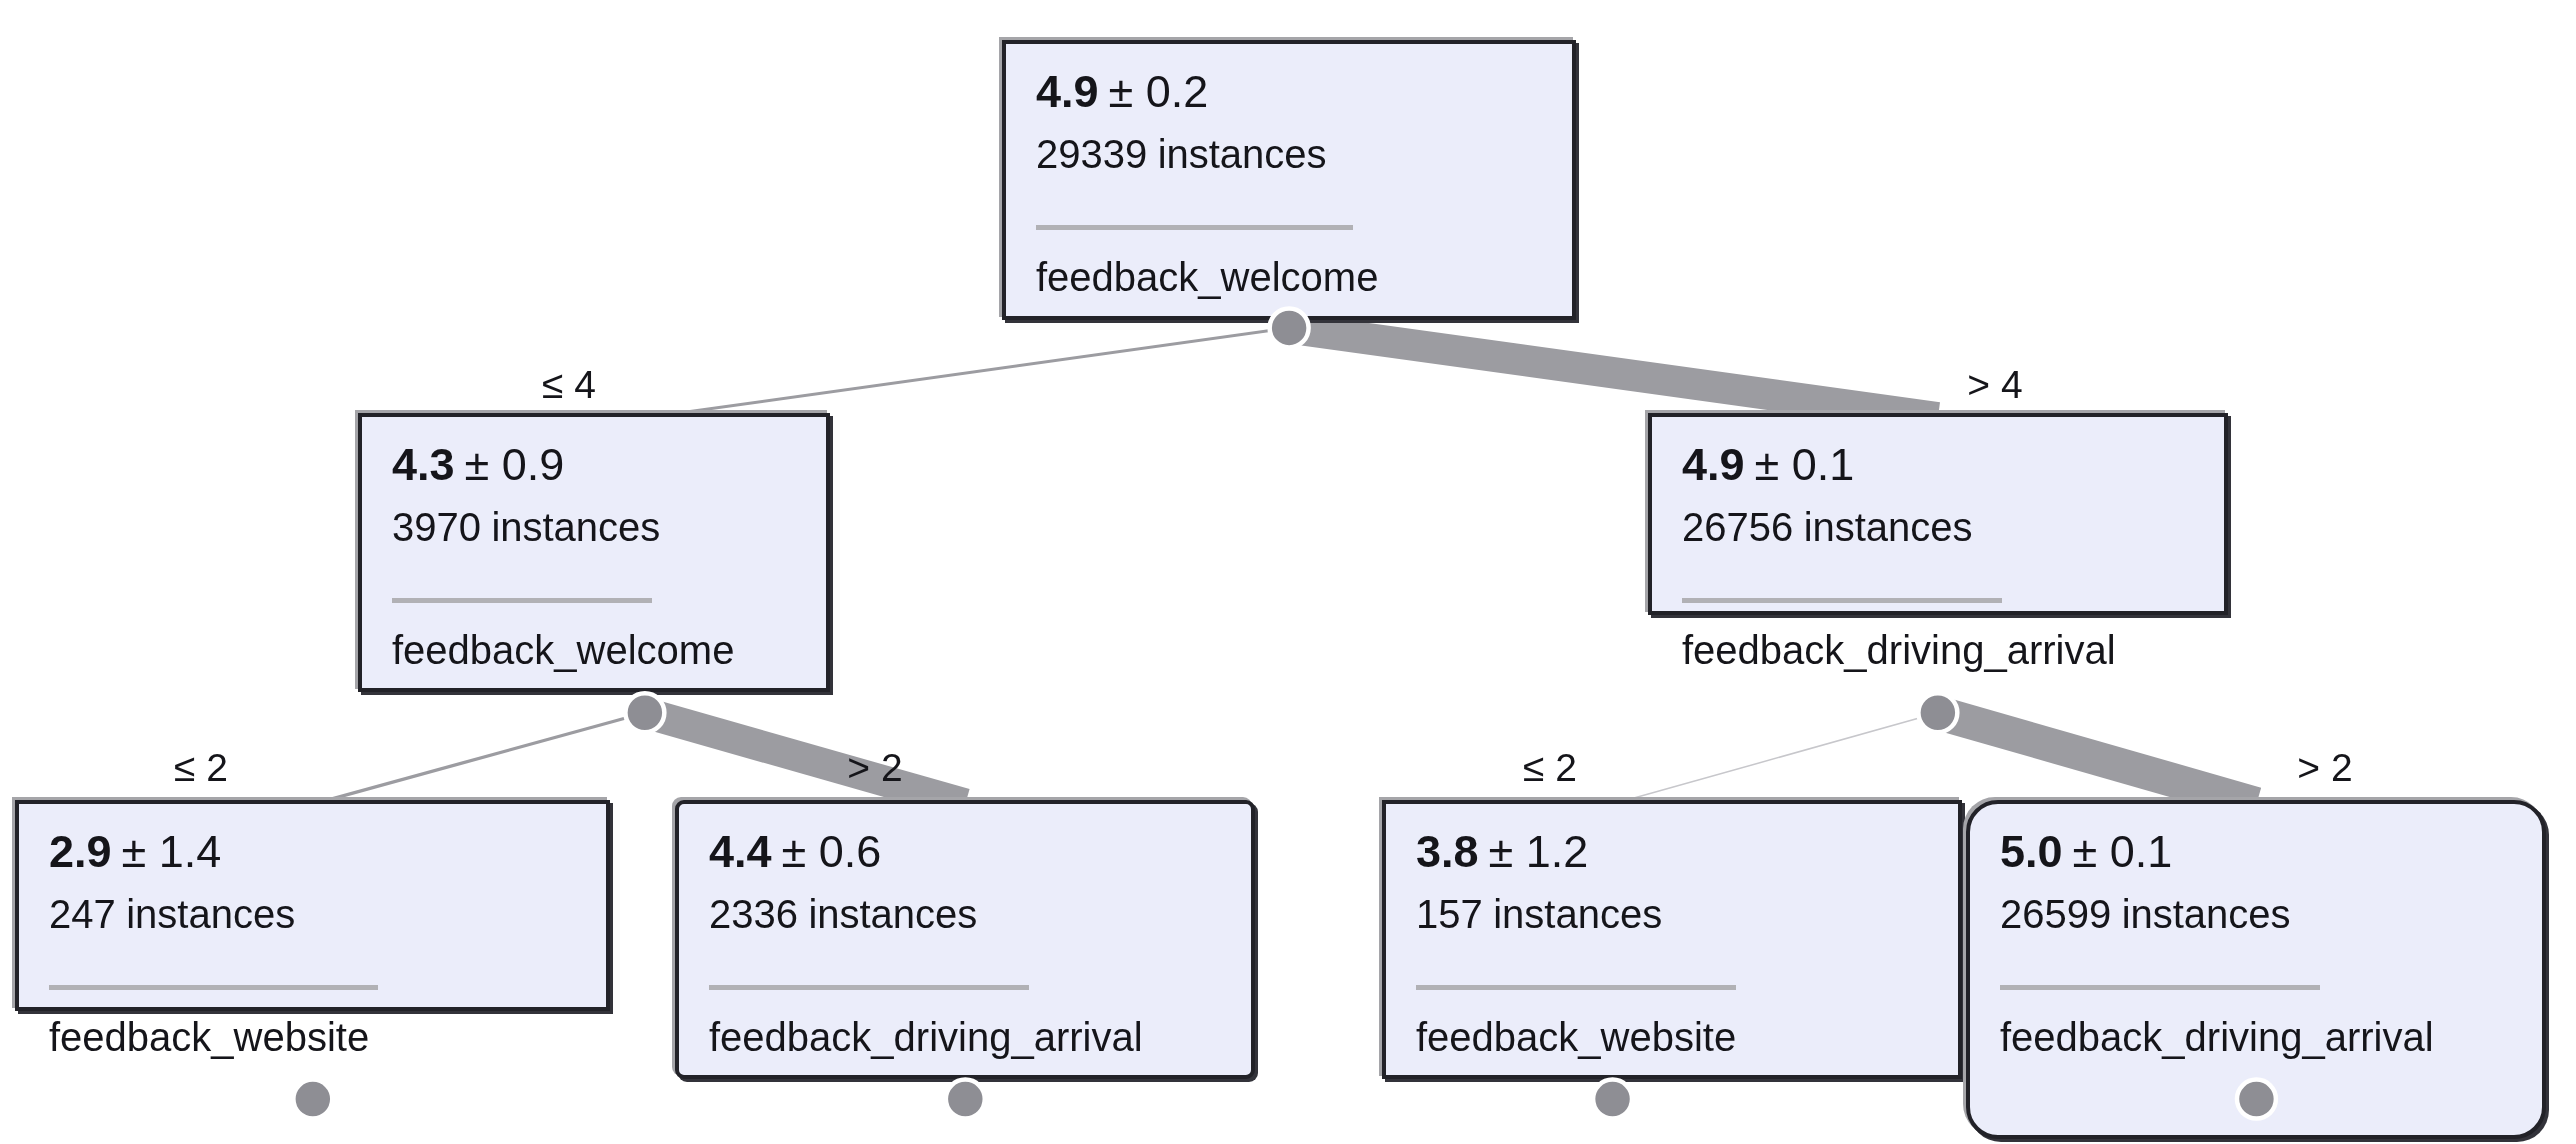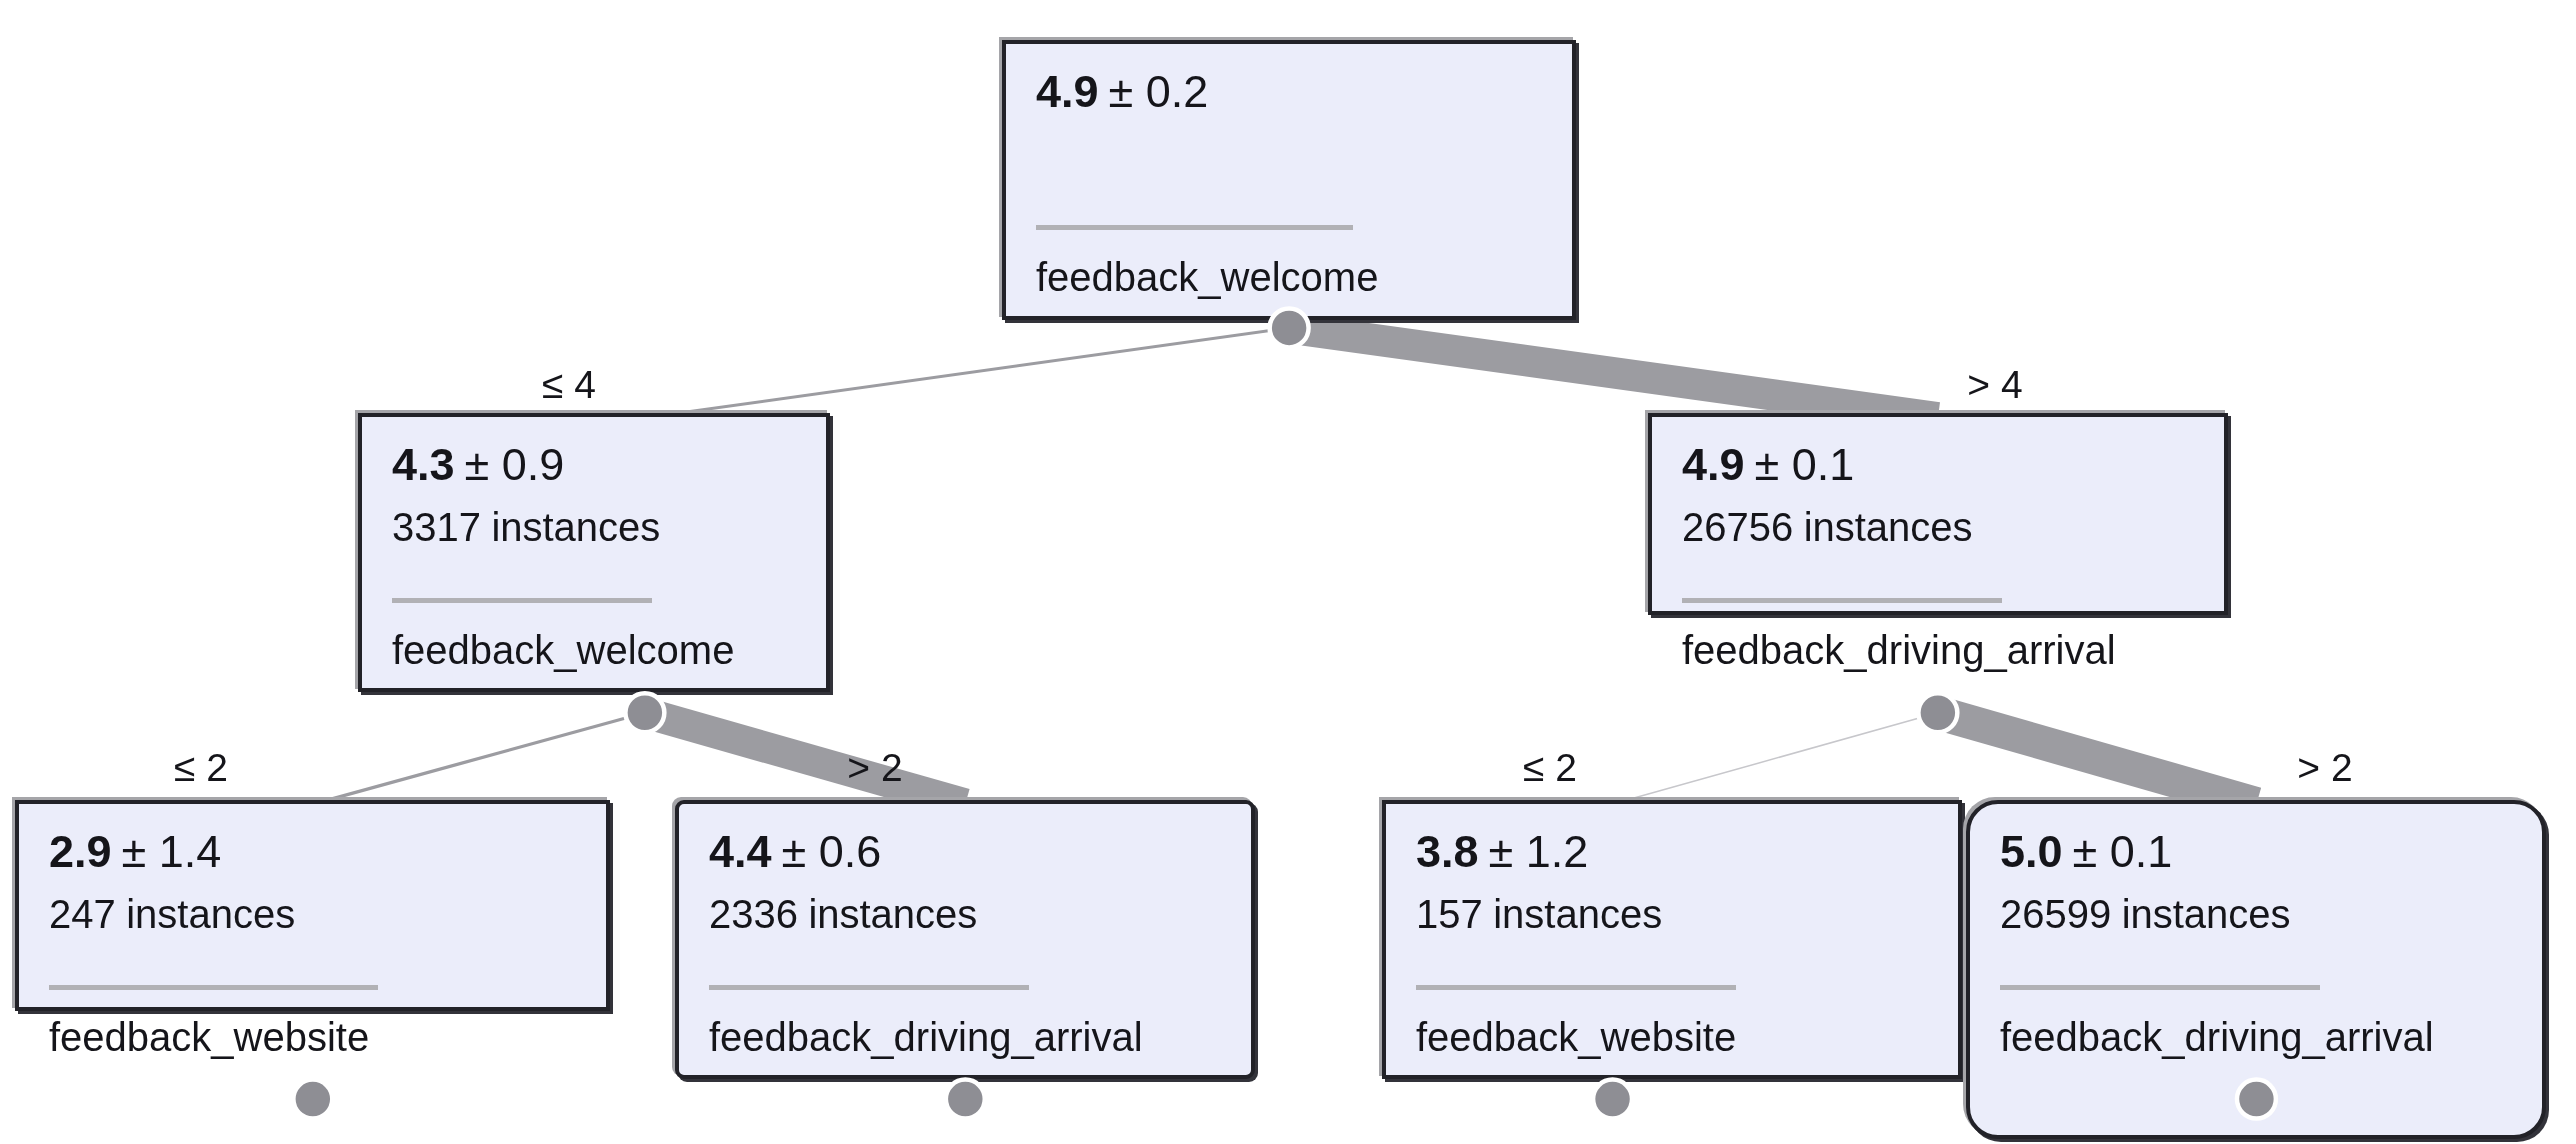--- a/index.html
+++ b/index.html
@@ -42,30 +42,33 @@
     <line x1="861" y1="952" x2="417.5" y2="1074" stroke="#9c9ca1" stroke-width="4.4"></line>
     <line x1="861" y1="952" x2="1289" y2="1074" stroke="#9c9ca1" stroke-width="41.6"></line>
     <line x1="2588" y1="952" x2="2153.5" y2="1074" stroke="#c7c7cb" stroke-width="2.0"></line>
     <line x1="2588" y1="952" x2="3013.5" y2="1074" stroke="#9c9ca1" stroke-width="45.7"></line>
   </svg>
 
   <div class="node" style="left: 1002px; top: 40px; width: 574px; height: 280px;">
     <div class="mean-line">
       <span class="mean">4.9</span><span class="sd">± 0.2</span>
     </div>
+    <div class="inst-line">
+      <span>29339</span><span class="suffix">instances</span>
+    </div>
     <div class="divider"></div>
     <div class="feature">feedback_welcome</div>
   </div>
 
   <div class="node" style="left: 358px; top: 413px; width: 472px; height: 279px;">
     <div class="mean-line">
       <span class="mean">4.3</span><span class="sd">± 0.9</span>
     </div>
     <div class="inst-line">
-      <span>3317</span><span class="suffix">instances</span>
+      <span>3970</span><span class="suffix">instances</span>
     </div>
     <div class="divider"></div>
     <div class="feature">feedback_welcome</div>
   </div>
 
   <div class="node" style="left: 1648px; top: 413px; width: 580px; height: 202px;">
     <div class="mean-line">
       <span class="mean">4.9</span><span class="sd">± 0.1</span>
     </div>
     <div class="inst-line">

